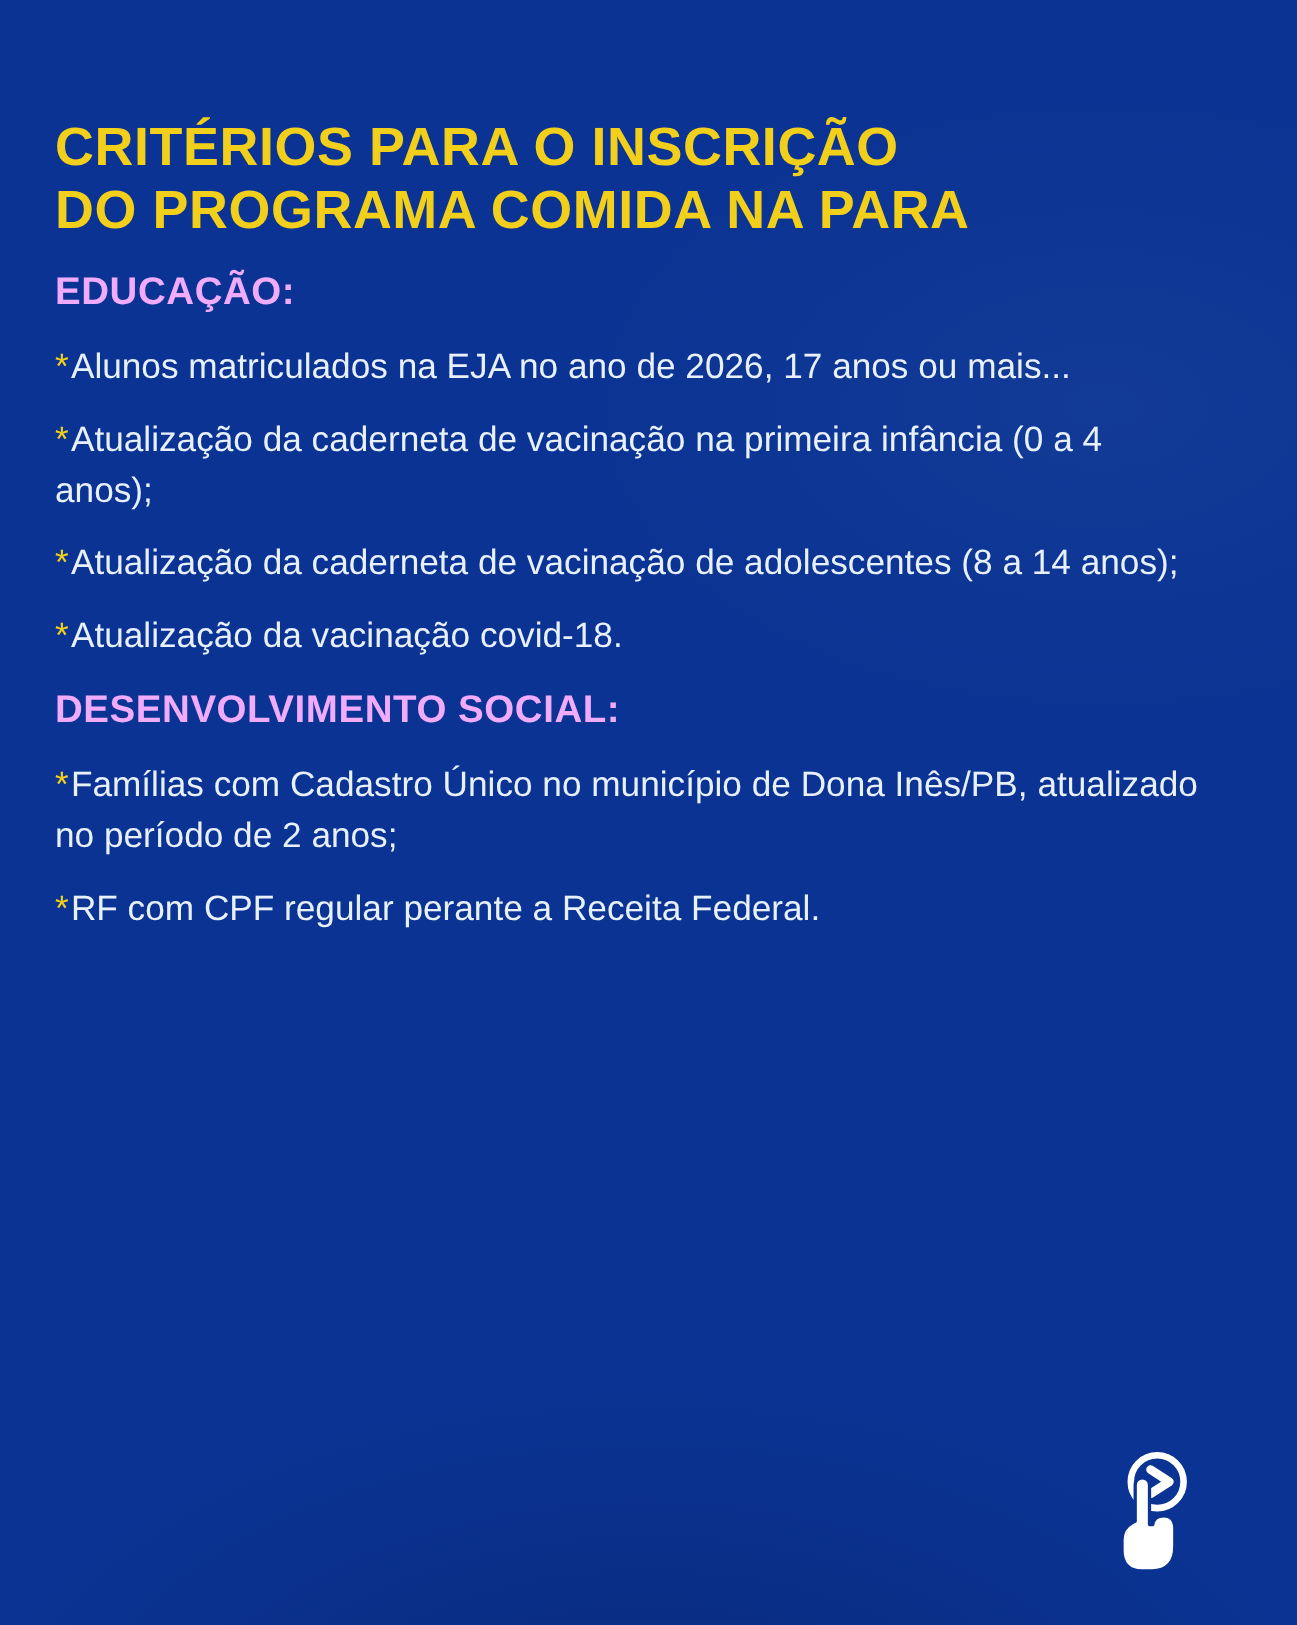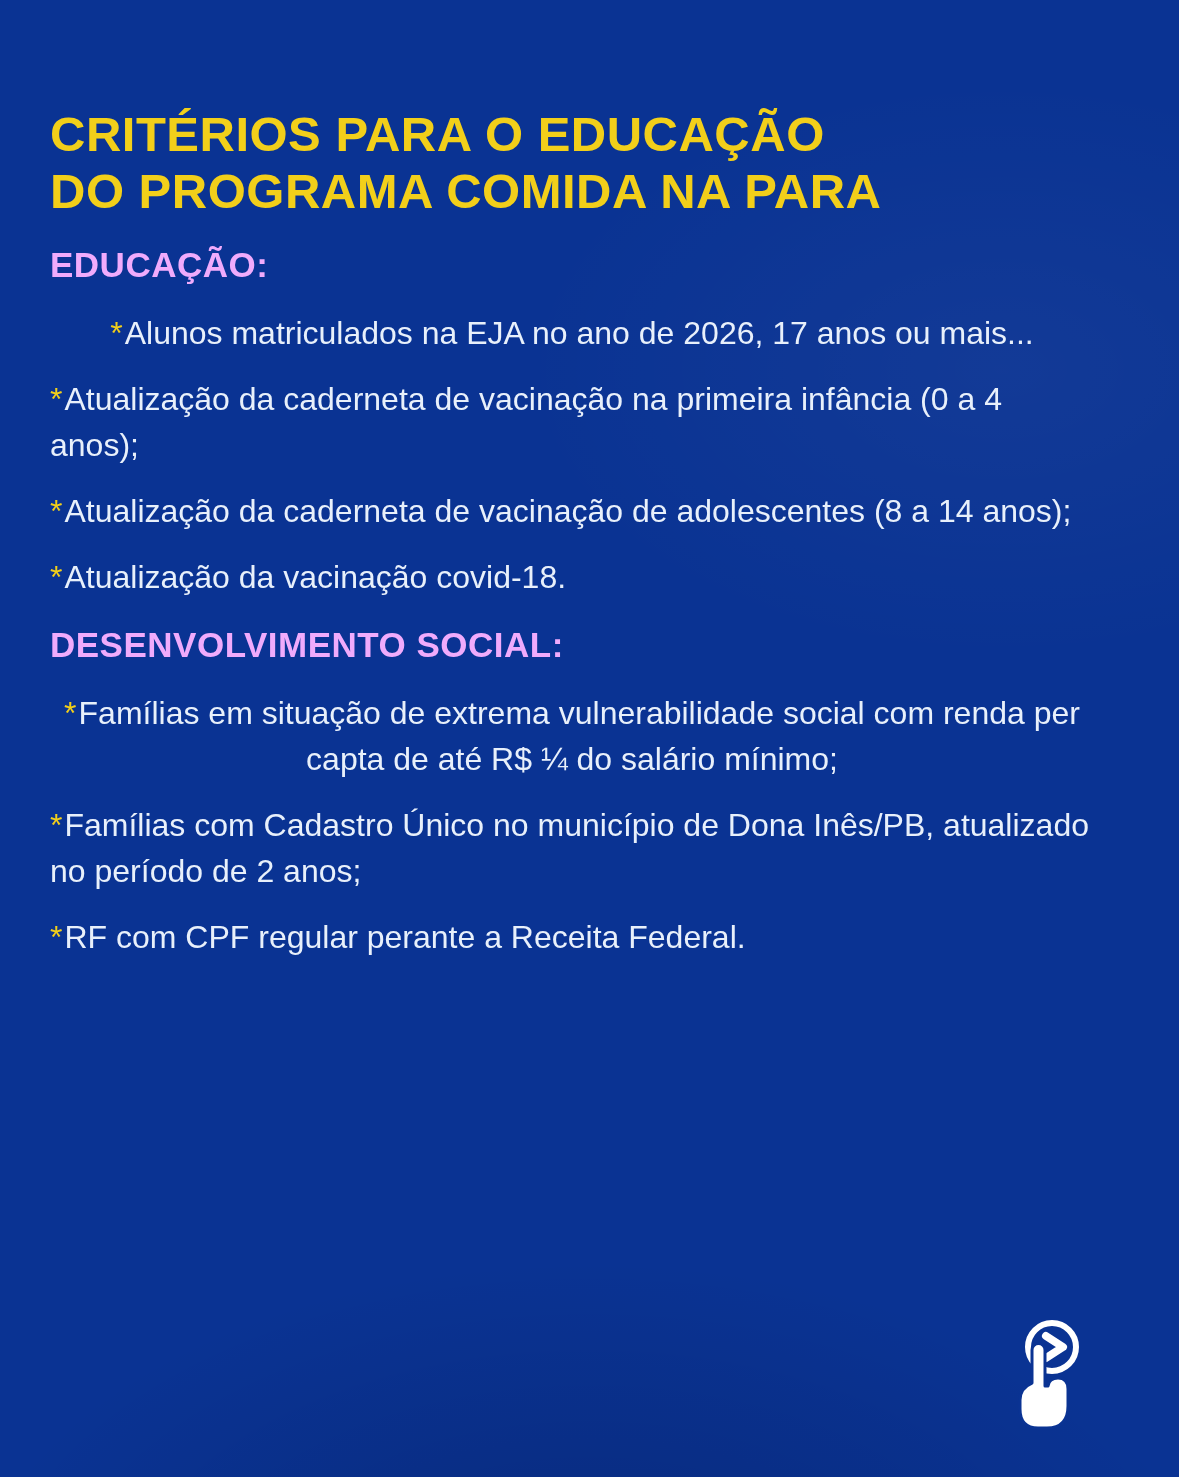--- a/index.html
+++ b/index.html
@@ -38,58 +38,57 @@
     color: #f0abfc;
   }
   .item {
     margin: 20px 0 0 0;
     max-width: 1044px;
     font-size: 32px;
     line-height: 46px;
     font-weight: 400;
     color: #e8f0fb;
   }
-  .sec + .item { margin-top: 24px; text-align: center; }
+  .sec + .item { margin-top: 24px; }
   .ast {
     color: #f2cf1a;
     margin-right: 2px;
   }
   .tap {
     position: absolute;
     left: 1012px;
     top: 1316px;
     width: 70px;
     height: 122px;
     cursor: pointer;
   }
 </style>
 </head>
 <body>
 
 <div class="poster">
 
   <h1 class="title">
-    <span class="tline">CRITÉRIOS PARA O EDUCAÇÃO</span>
+    <span class="tline">CRITÉRIOS PARA O INSCRIÇÃO</span>
     <span class="tline">DO PROGRAMA COMIDA NA PARA</span>
   </h1>
 
   <section>
     <h2 class="sec">EDUCAÇÃO:</h2>
     <p class="item"><span class="ast">*</span><span>Alunos matriculados na EJA no ano de 2026, 17 anos ou mais...</span></p>
   </section>
 
   <section>
     <p class="item"><span class="ast">*</span><span>Atualização da caderneta de vacinação na primeira infância (0 a 4 anos);</span></p>
     <p class="item"><span class="ast">*</span><span>Atualização da caderneta de vacinação de adolescentes (8 a 14 anos);</span></p>
     <p class="item"><span class="ast">*</span><span>Atualização da vacinação covid-18.</span></p>
   </section>
 
   <section>
     <h2 class="sec">DESENVOLVIMENTO SOCIAL:</h2>
-    <p class="item"><span class="ast">*</span><span>Famílias em situação de extrema vulnerabilidade social com renda per capta de até R$ ¼ do salário mínimo;</span></p>
     <p class="item"><span class="ast">*</span><span>Famílias com Cadastro Único no município de Dona Inês/PB, atualizado no período de 2 anos;</span></p>
     <p class="item"><span class="ast">*</span><span>RF com CPF regular perante a Receita Federal.</span></p>
   </section>
 
   <div class="tap">
     <svg viewBox="0 0 70 122" width="70" height="122">
       <circle cx="40" cy="31" r="24" fill="none" stroke="#ffffff" stroke-width="6"></circle>
       <path d="M34 20 L51 31 L34 42" fill="none" stroke="#ffffff" stroke-width="8" stroke-linecap="round" stroke-linejoin="round"></path>
       <path d="M20 34 a6.5 6.5 0 0 1 13 0 V70 h3 q1 -8 10 -8 q10 0 10 11 v17 q0 22 -21 22 h-9 q-18 0 -18 -19 v-9 q0 -12 12 -17 z" fill="#ffffff" stroke="#0a3393" stroke-width="3" stroke-linejoin="round"></path>
     </svg>

